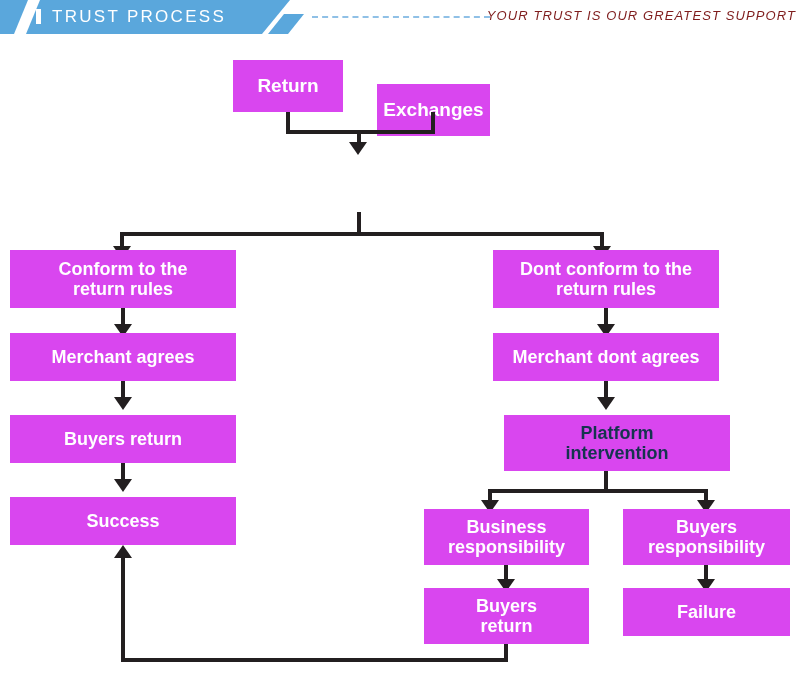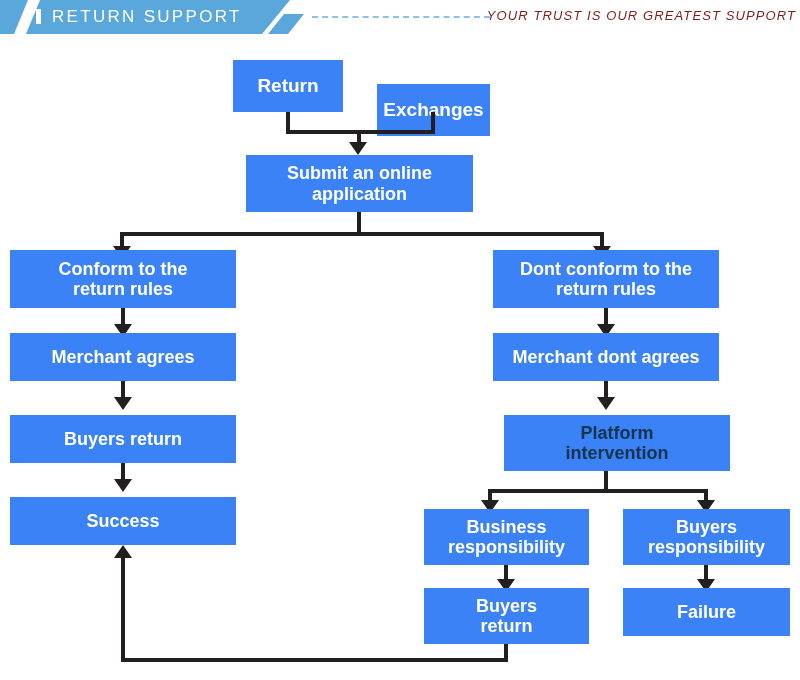--- a/index.html
+++ b/index.html
@@ -82,21 +82,21 @@
 
   
   #flow-canvas {
     position: absolute;
     left: 0; top: 34px;
     width: 800px;
     height: 646px;
   }
   .node {
     position: absolute;
-    background: #3b82f6;
+    background: #d946ef;
     color: #ffffff;
     font-weight: bold;
     display: flex;
     align-items: center;
     justify-content: center;
     text-align: center;
     line-height: 1.12;
     box-sizing: border-box;
     padding: 2px 6px;
   }
@@ -125,44 +125,40 @@
   .arrow-up { border-bottom: 13px solid #231f20; }
 </style>
 </head>
 <body>
 
 <div id="header-banner">
   <div id="header-shape"></div>
   <div id="header-slash"></div>
   <div id="header-tab-accent"></div>
   <div id="header-bar-icon"></div>
-  <div id="header-title">RETURN SUPPORT</div>
+  <div id="header-title">TRUST PROCESS</div>
   <div id="header-dashes"></div>
   <div id="header-tagline">YOUR TRUST IS OUR GREATEST SUPPORT</div>
 </div>
 
 <div id="flow-canvas">
 
   <div class="node" style="left:233px; top:26px; width:110px; height:52px; font-size:19px;">
     <span class="nlabel">Return</span>
   </div>
   <div class="node" style="left:377px; top:26px; width:113px; height:52px; font-size:19px;margin-top:24px;">
     <span class="nlabel">Exchanges</span>
   </div>
 
   <div class="conn-v" style="left:286px; top:78px; height:22px;"></div>
   <div class="conn-v" style="left:431px; top:78px; height:22px;"></div>
   <div class="conn-h" style="left:286px; top:96px; width:149px;"></div>
   <div class="conn-v" style="left:357px; top:96px; height:15px;"></div>
   <div class="arrow-down" style="left:349px; top:108px;"></div>
 
-  <div class="node" style="left:246px; top:121px; width:227px; height:57px; font-size:18px;">
-    <span class="nlabel">Submit an online
-application</span>
-  </div>
 
   <div class="conn-v" style="left:357px; top:178px; height:24px;"></div>
   <div class="conn-h" style="left:120px; top:198px; width:484px;"></div>
   <div class="conn-v" style="left:120px; top:198px; height:18px;"></div>
   <div class="conn-v" style="left:600px; top:198px; height:18px;"></div>
   <div class="arrow-down" style="left:113px; top:212px;"></div>
   <div class="arrow-down" style="left:593px; top:212px;"></div>
 
   <div class="node" style="left:10px; top:216px; width:226px; height:58px; font-size:18px;">
     <span class="nlabel">Conform to the

